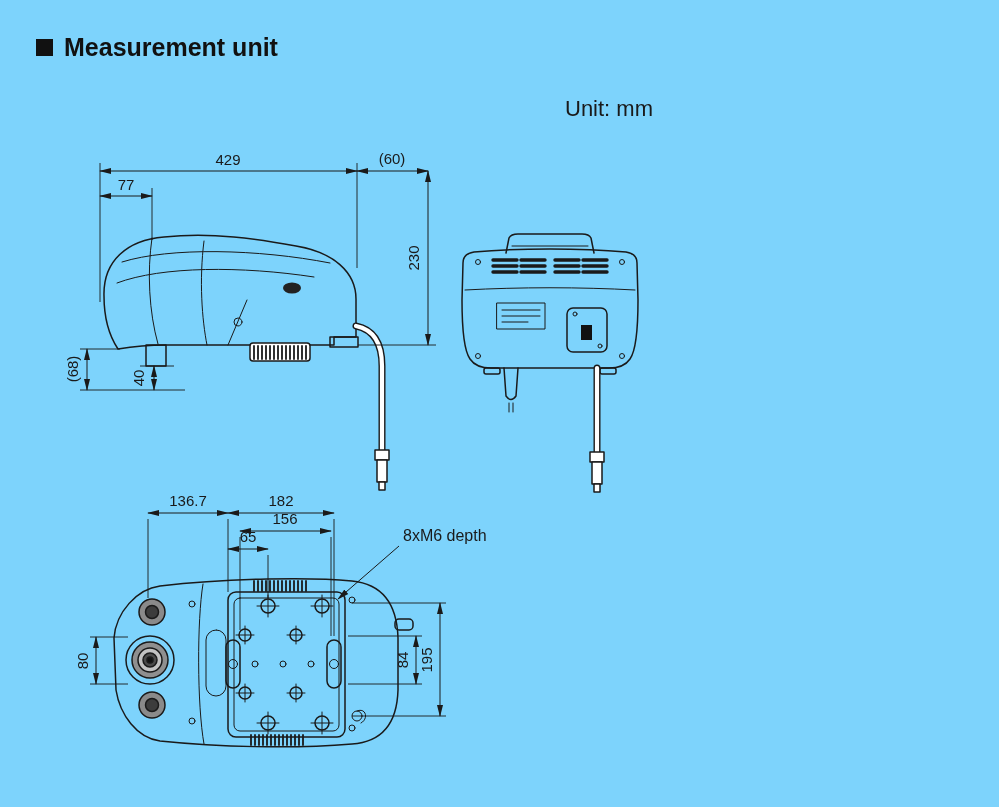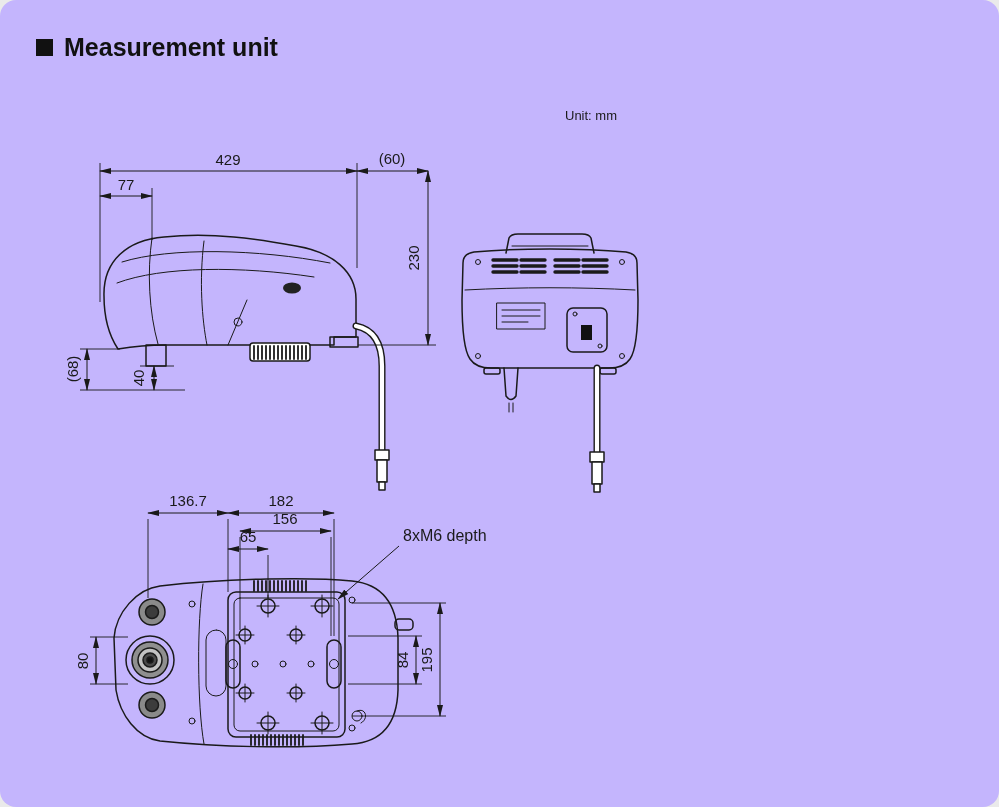--- a/index.html
+++ b/index.html
@@ -1,21 +1,21 @@
 <!DOCTYPE html>
 <html><head>
 <meta charset="utf-8">
 <style>
   html,body{margin:0;padding:0;background:#eaeaea;}
-  .page{position:relative;width:999px;height:807px;background:#c4b5fd;margin:0 auto;
-        font-family:"Liberation Sans",sans-serif;overflow:hidden;border-radius:16px;}
+  .page{position:relative;width:999px;height:807px;background:#7dd3fc;margin:0 auto;
+        font-family:"Liberation Sans",sans-serif;overflow:hidden;}
   .header{position:absolute;left:36px;top:33px;display:flex;align-items:center;gap:11px;}
   .marker{width:17px;height:17px;background:#111;flex:0 0 auto;}
   .header h1{margin:0;font-size:25px;font-weight:bold;color:#111;}
-  .unit-note{position:absolute;left:565px;top:108px;font-size:13px;color:#1a1a1a;}
+  .unit-note{position:absolute;left:565px;top:96px;font-size:22px;color:#1a1a1a;}
   svg.drawing{position:absolute;left:0;top:0;}
   
   .outline{stroke:#1a1a1a;fill:none;stroke-width:1.5;stroke-linecap:round;stroke-linejoin:round;}
   .thin{stroke-width:1;}
   .slots{stroke-width:3.4;}
   .vent{stroke-width:1.8;}
   .dims{stroke:#1a1a1a;stroke-width:1;fill:none;}
   .dims .ext{stroke-width:0.9;}
   .dims text{stroke:none;fill:#1a1a1a;font-family:"Liberation Sans",sans-serif;font-size:15px;}
   .dims text.note{font-size:16px;}

